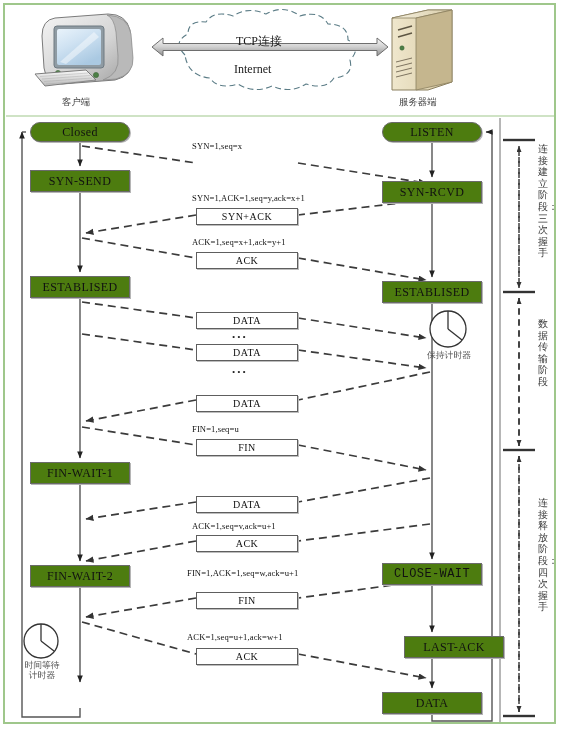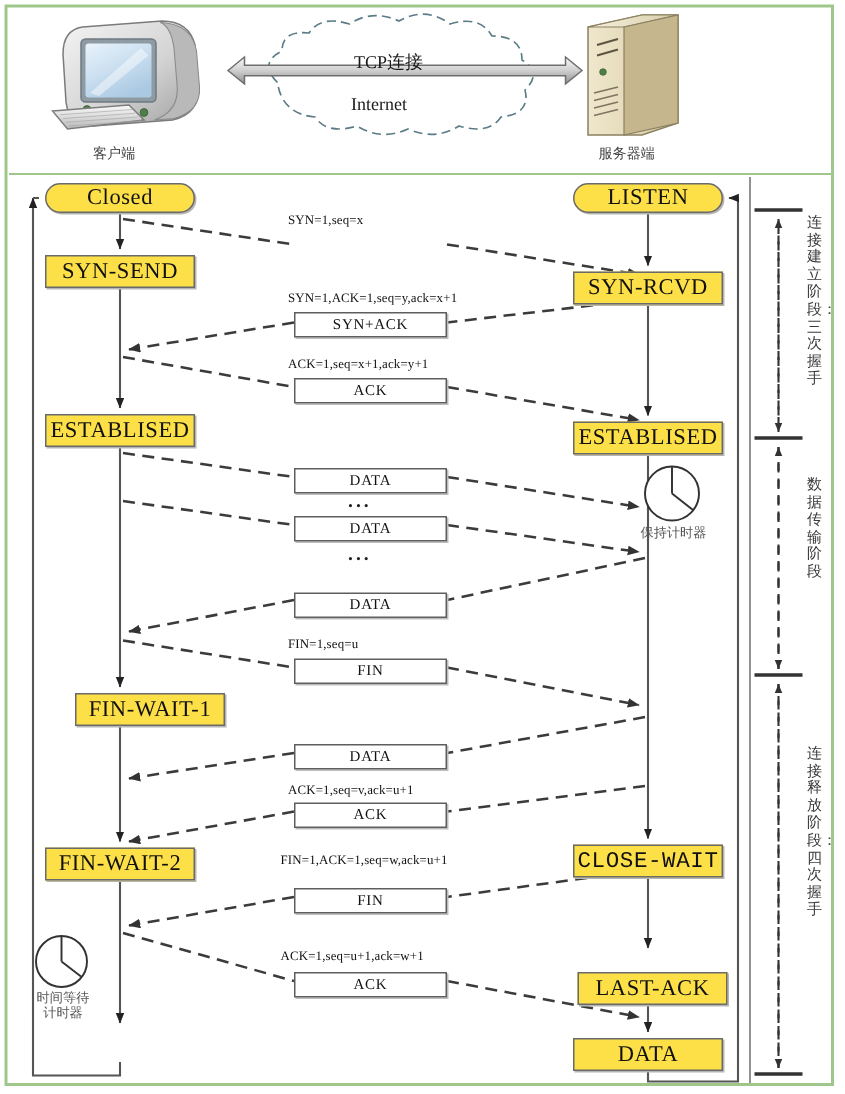--- a/index.html
+++ b/index.html
@@ -1,22 +1,22 @@
 <!DOCTYPE html>
 <html><head>
 <meta charset="utf-8">
 <style>
   html,body{margin:0;padding:0;background:#ffffff;}
   body{font-family:"Liberation Serif","DejaVu Serif",serif;}
   #root{position:relative;width:563px;height:729px;overflow:hidden;background:#fff;}
   #frame{position:absolute;left:3px;top:3px;width:553px;height:721px;border:2px solid #9fc78b;box-sizing:border-box;}
   svg#canvas{position:absolute;left:0;top:0;width:563px;height:729px;}
   .state{position:absolute;box-sizing:border-box;border:1px solid #6a6a6a;
-         box-shadow:1px 1px 0 #b5b5b5;background:#fde047;display:flex;align-items:center;
-         justify-content:center;font-size:15px;letter-spacing:.4px;color:#111;}
+         box-shadow:1px 1px 0 #b5b5b5;background:#4d7c0f;display:flex;align-items:center;
+         justify-content:center;font-size:12px;letter-spacing:.4px;color:#111;}
   .state.round{border-radius:13px;}
   .pkt{position:absolute;box-sizing:border-box;border:1px solid #5e5e5e;
        box-shadow:1px 1px 0 #bdbdbd;background:#fff;display:flex;align-items:center;
        justify-content:center;font-size:10px;letter-spacing:.5px;color:#111;}
   .flaginfo{position:absolute;font-size:8.6px;color:#111;white-space:nowrap;letter-spacing:.1px;}
   .dots{position:absolute;font-size:13px;font-weight:bold;color:#222;letter-spacing:2px;}
   .endcap{position:absolute;font-size:9.4px;color:#444;white-space:nowrap;}
   .cloudtxt{position:absolute;font-size:12px;color:#1a1a1a;white-space:nowrap;}
   .vtext{position:absolute;width:15px;font-size:10px;color:#3a3a3a;line-height:11.6px;
          word-break:break-all;}
@@ -206,28 +206,28 @@
 
   <div class="cloudtxt" style="left:236px;top:33px;text-align:center;">TCP连接</div>
   <div class="cloudtxt" style="left:234px;top:62px;">Internet</div>
 
   <div class="endcap" style="left:62px;top:96px;">客户端</div>
   <div class="endcap" style="left:399px;top:96px;">服务器端</div>
 
   <div class="state round" style="left:30px;top:122px;width:100px;height:20px;">Closed</div>
   <div class="state" style="left:30px;top:170px;width:100px;height:22px;">SYN-SEND</div>
   <div class="state" style="left:30px;top:276px;width:100px;height:22px;">ESTABLISED</div>
-  <div class="state" style="left:30px;top:462px;width:100px;height:22px;margin-left:20px;">FIN-WAIT-1</div>
+  <div class="state" style="left:30px;top:462px;width:100px;height:22px;">FIN-WAIT-1</div>
   <div class="state" style="left:30px;top:565px;width:100px;height:22px;">FIN-WAIT-2</div>
 
   <div class="state round" style="left:382px;top:122px;width:100px;height:20px;">LISTEN</div>
   <div class="state" style="left:382px;top:181px;width:100px;height:22px;">SYN-RCVD</div>
   <div class="state" style="left:382px;top:281px;width:100px;height:22px;">ESTABLISED</div>
   <div class="state" style="left:382px;top:563px;width:100px;height:22px;font-family:Liberation Mono, monospace;">CLOSE-WAIT</div>
-  <div class="state" style="left:385px;top:636px;width:100px;height:22px;margin-top:12px;">LAST-ACK</div>
+  <div class="state" style="left:404px;top:636px;width:100px;height:22px;">LAST-ACK</div>
   <div class="state" style="left:382px;top:692px;width:100px;height:22px;">DATA</div>
 
   <div class="flaginfo" style="left:192px;top:141px;">SYN=1,seq=x</div>
 
   <div class="flaginfo" style="left:192px;top:193px;">SYN=1,ACK=1,seq=y,ack=x+1</div>
   <div class="pkt" style="left:196px;top:208px;width:102px;height:17px;">SYN+ACK</div>
 
   <div class="flaginfo" style="left:192px;top:237px;">ACK=1,seq=x+1,ack=y+1</div>
   <div class="pkt" style="left:196px;top:252px;width:102px;height:17px;">ACK</div>
 

